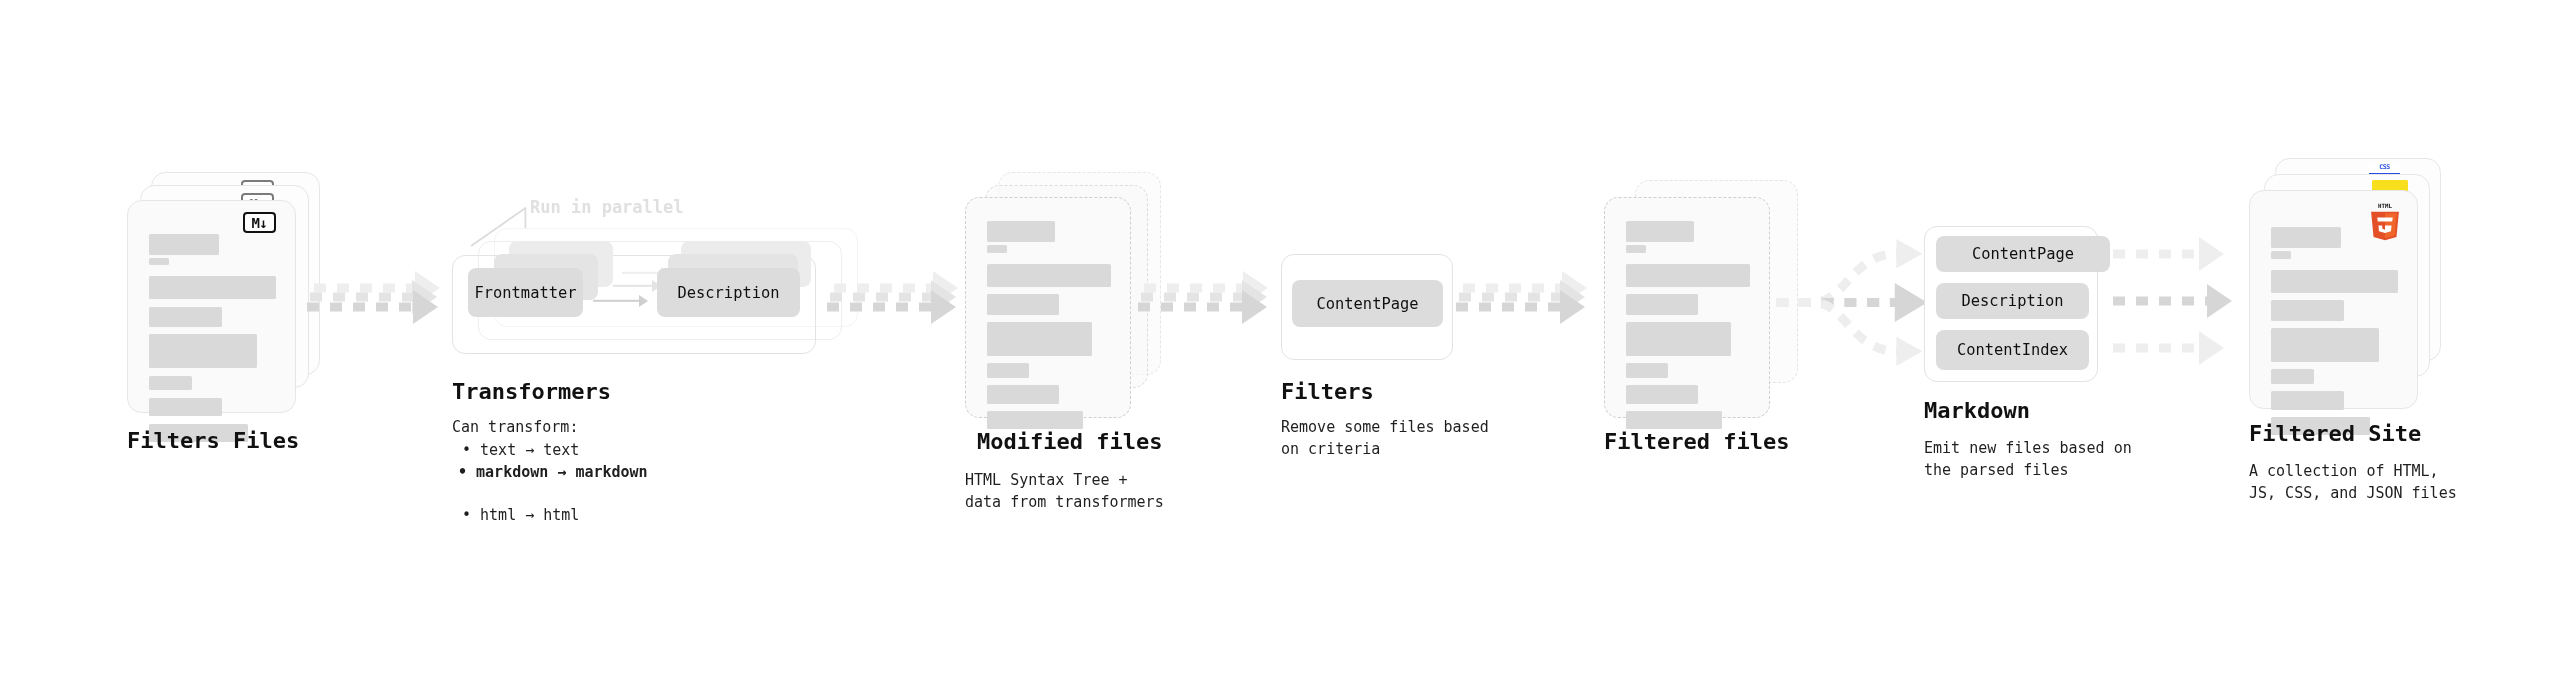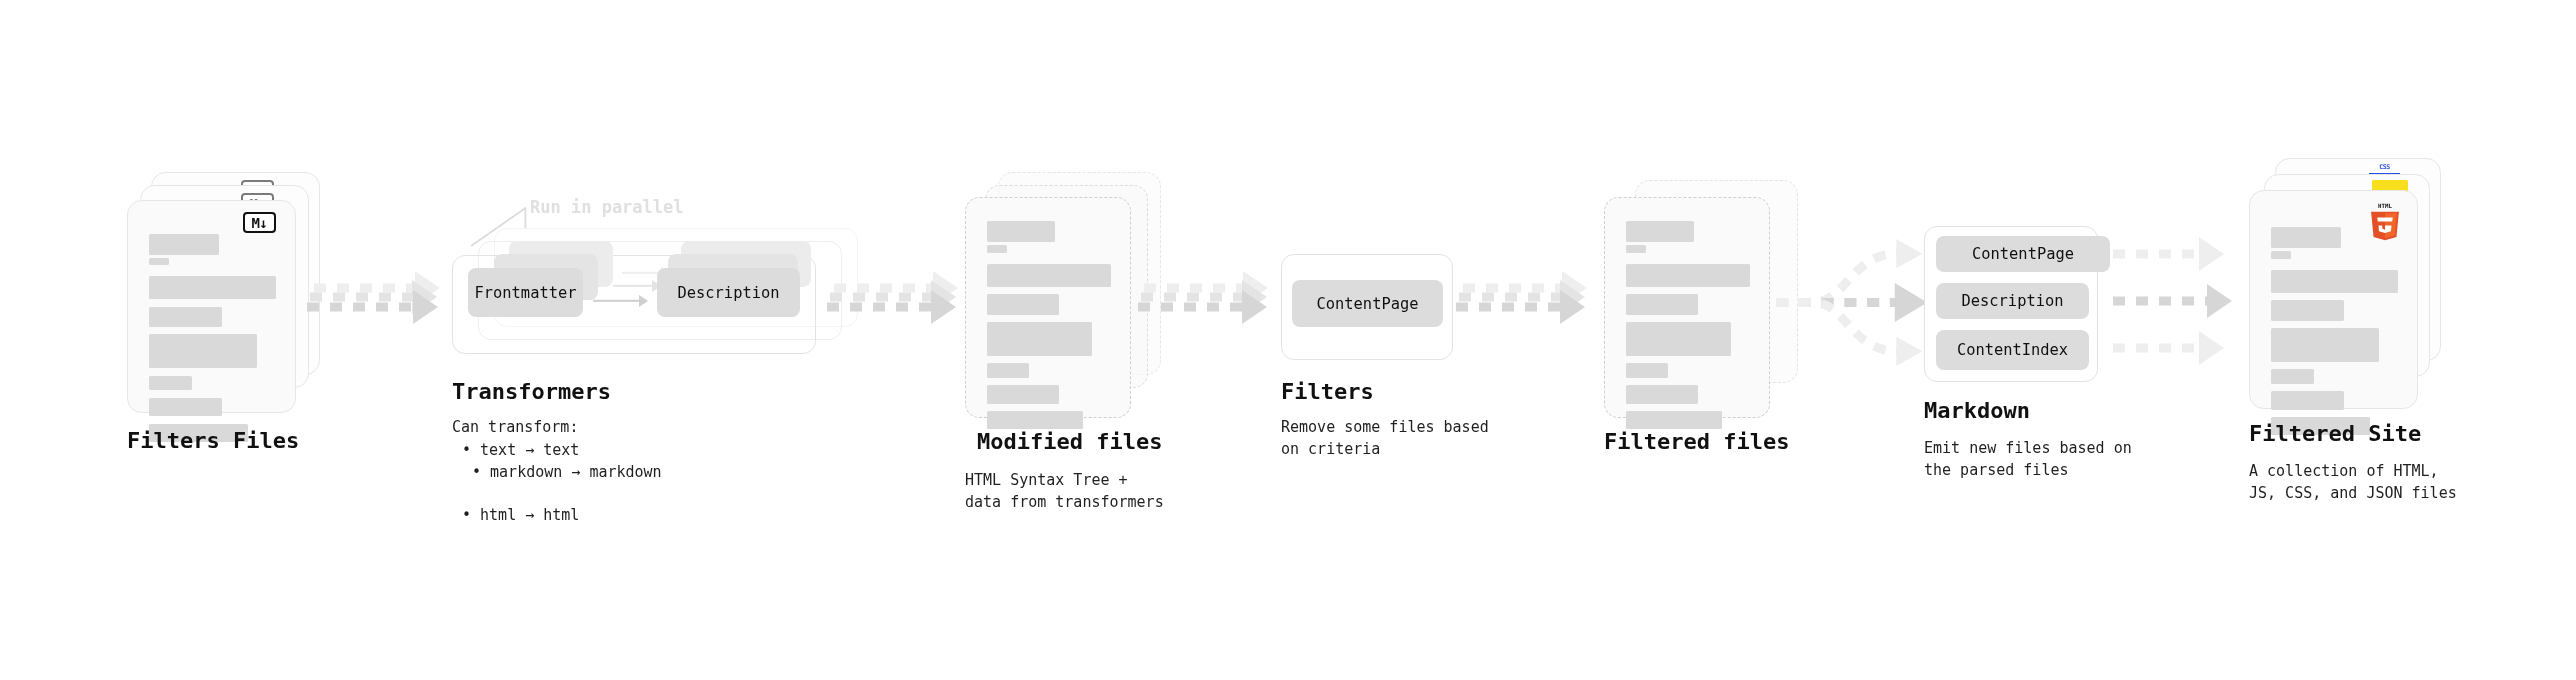--- a/index.html
+++ b/index.html
@@ -201,21 +201,21 @@
     <div class="pill" style="left:468px; top:268px; width:115px; height:49px;">Frontmatter</div>
     <div class="pill" style="left:657px; top:268px; width:143px; height:49px;">Description</div>
     <div class="sarrow" style="left:593px; top:301px; width:57px; color:#cfcfcf;">
       <div class="bar" style="left:0; width:47px;"></div>
         <div class="tip" style="left:46px;"></div>
     </div>
 
     <div class="title" style="left:452px; top:379px;">Transformers</div>
     <div class="sub" style="left:452px; top:416px;">Can transform:</div>
     <div class="sub" style="left:462px; top:439px;text-align:center;">• text → text</div>
-    <div class="sub" style="left:472px; top:461px;">• markdown → markdown</div>
+    <div class="sub" style="left:458px; top:461px;font-weight:bold;">• markdown → markdown</div>
     <div class="sub" style="left:462px; top:504px;">• html → html</div>
   </div>
 
   <div class="flow c-light" style="left:834px; top:288px; width:140px;">
     <div class="dash" style="left:0; width:101px;"></div>
     <div class="head" style="left:99px;"></div>
   </div>
   <div class="flow c-mid" style="left:830px; top:297px; width:140px;">
     <div class="dash" style="left:0; width:102px;"></div>
     <div class="head" style="left:101px;"></div>

